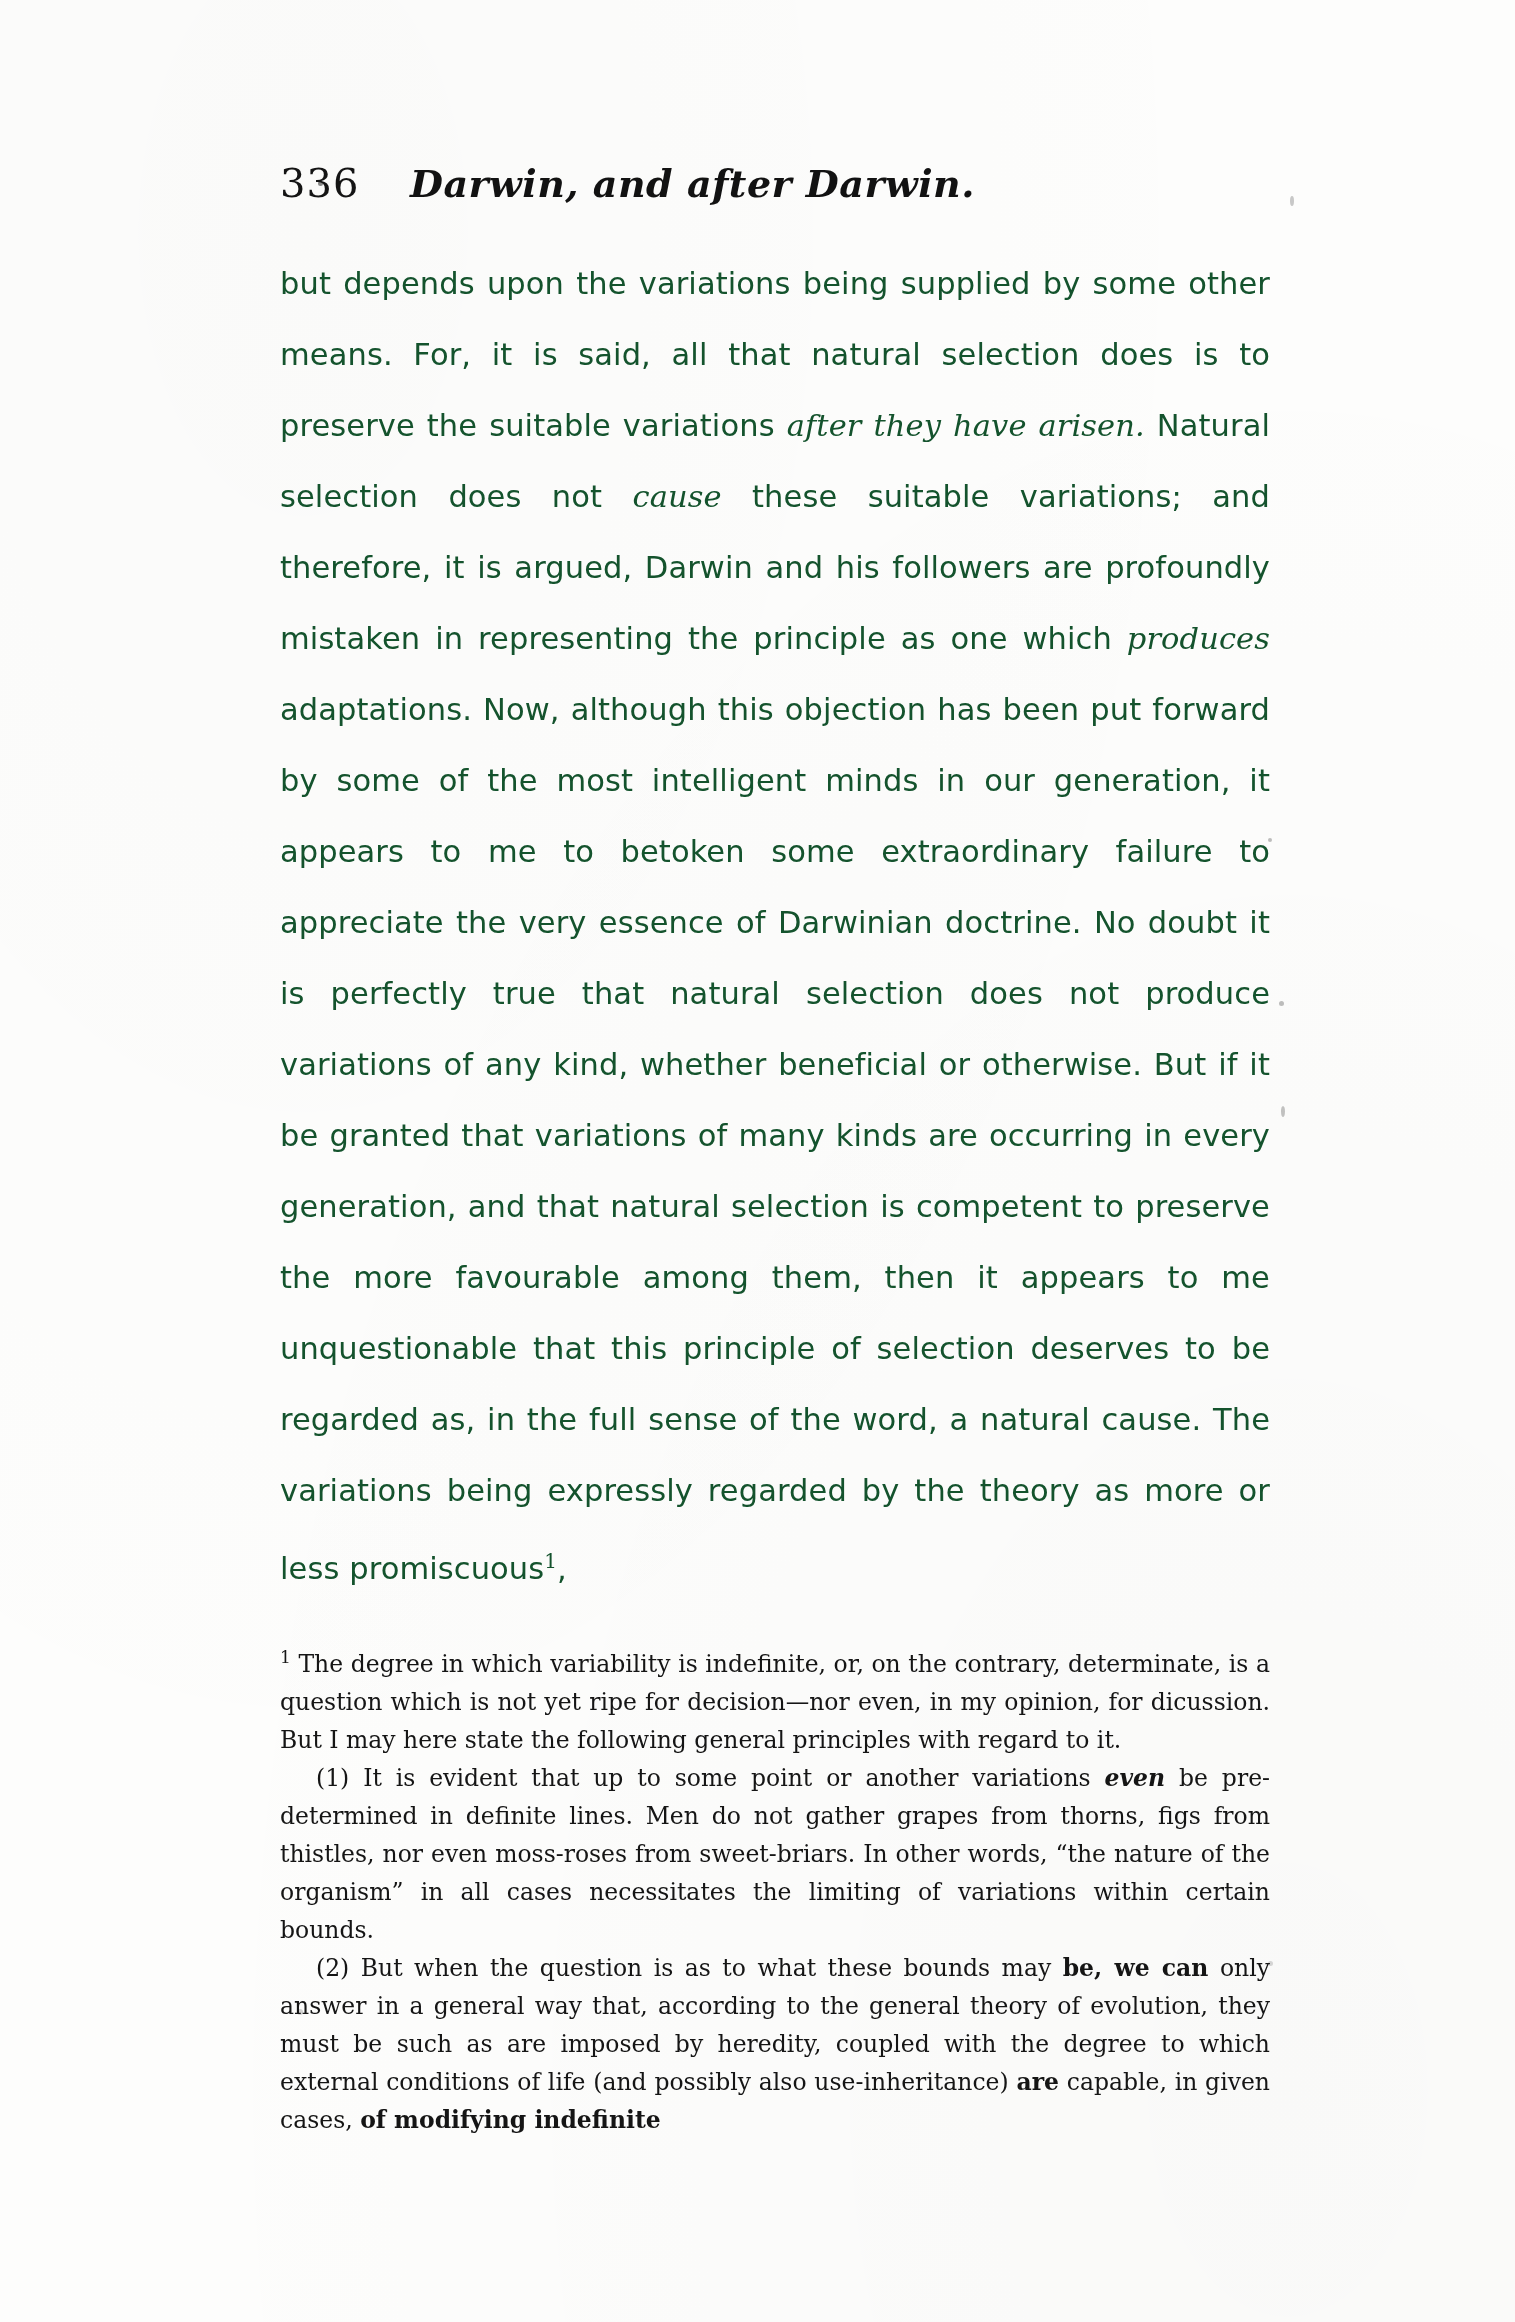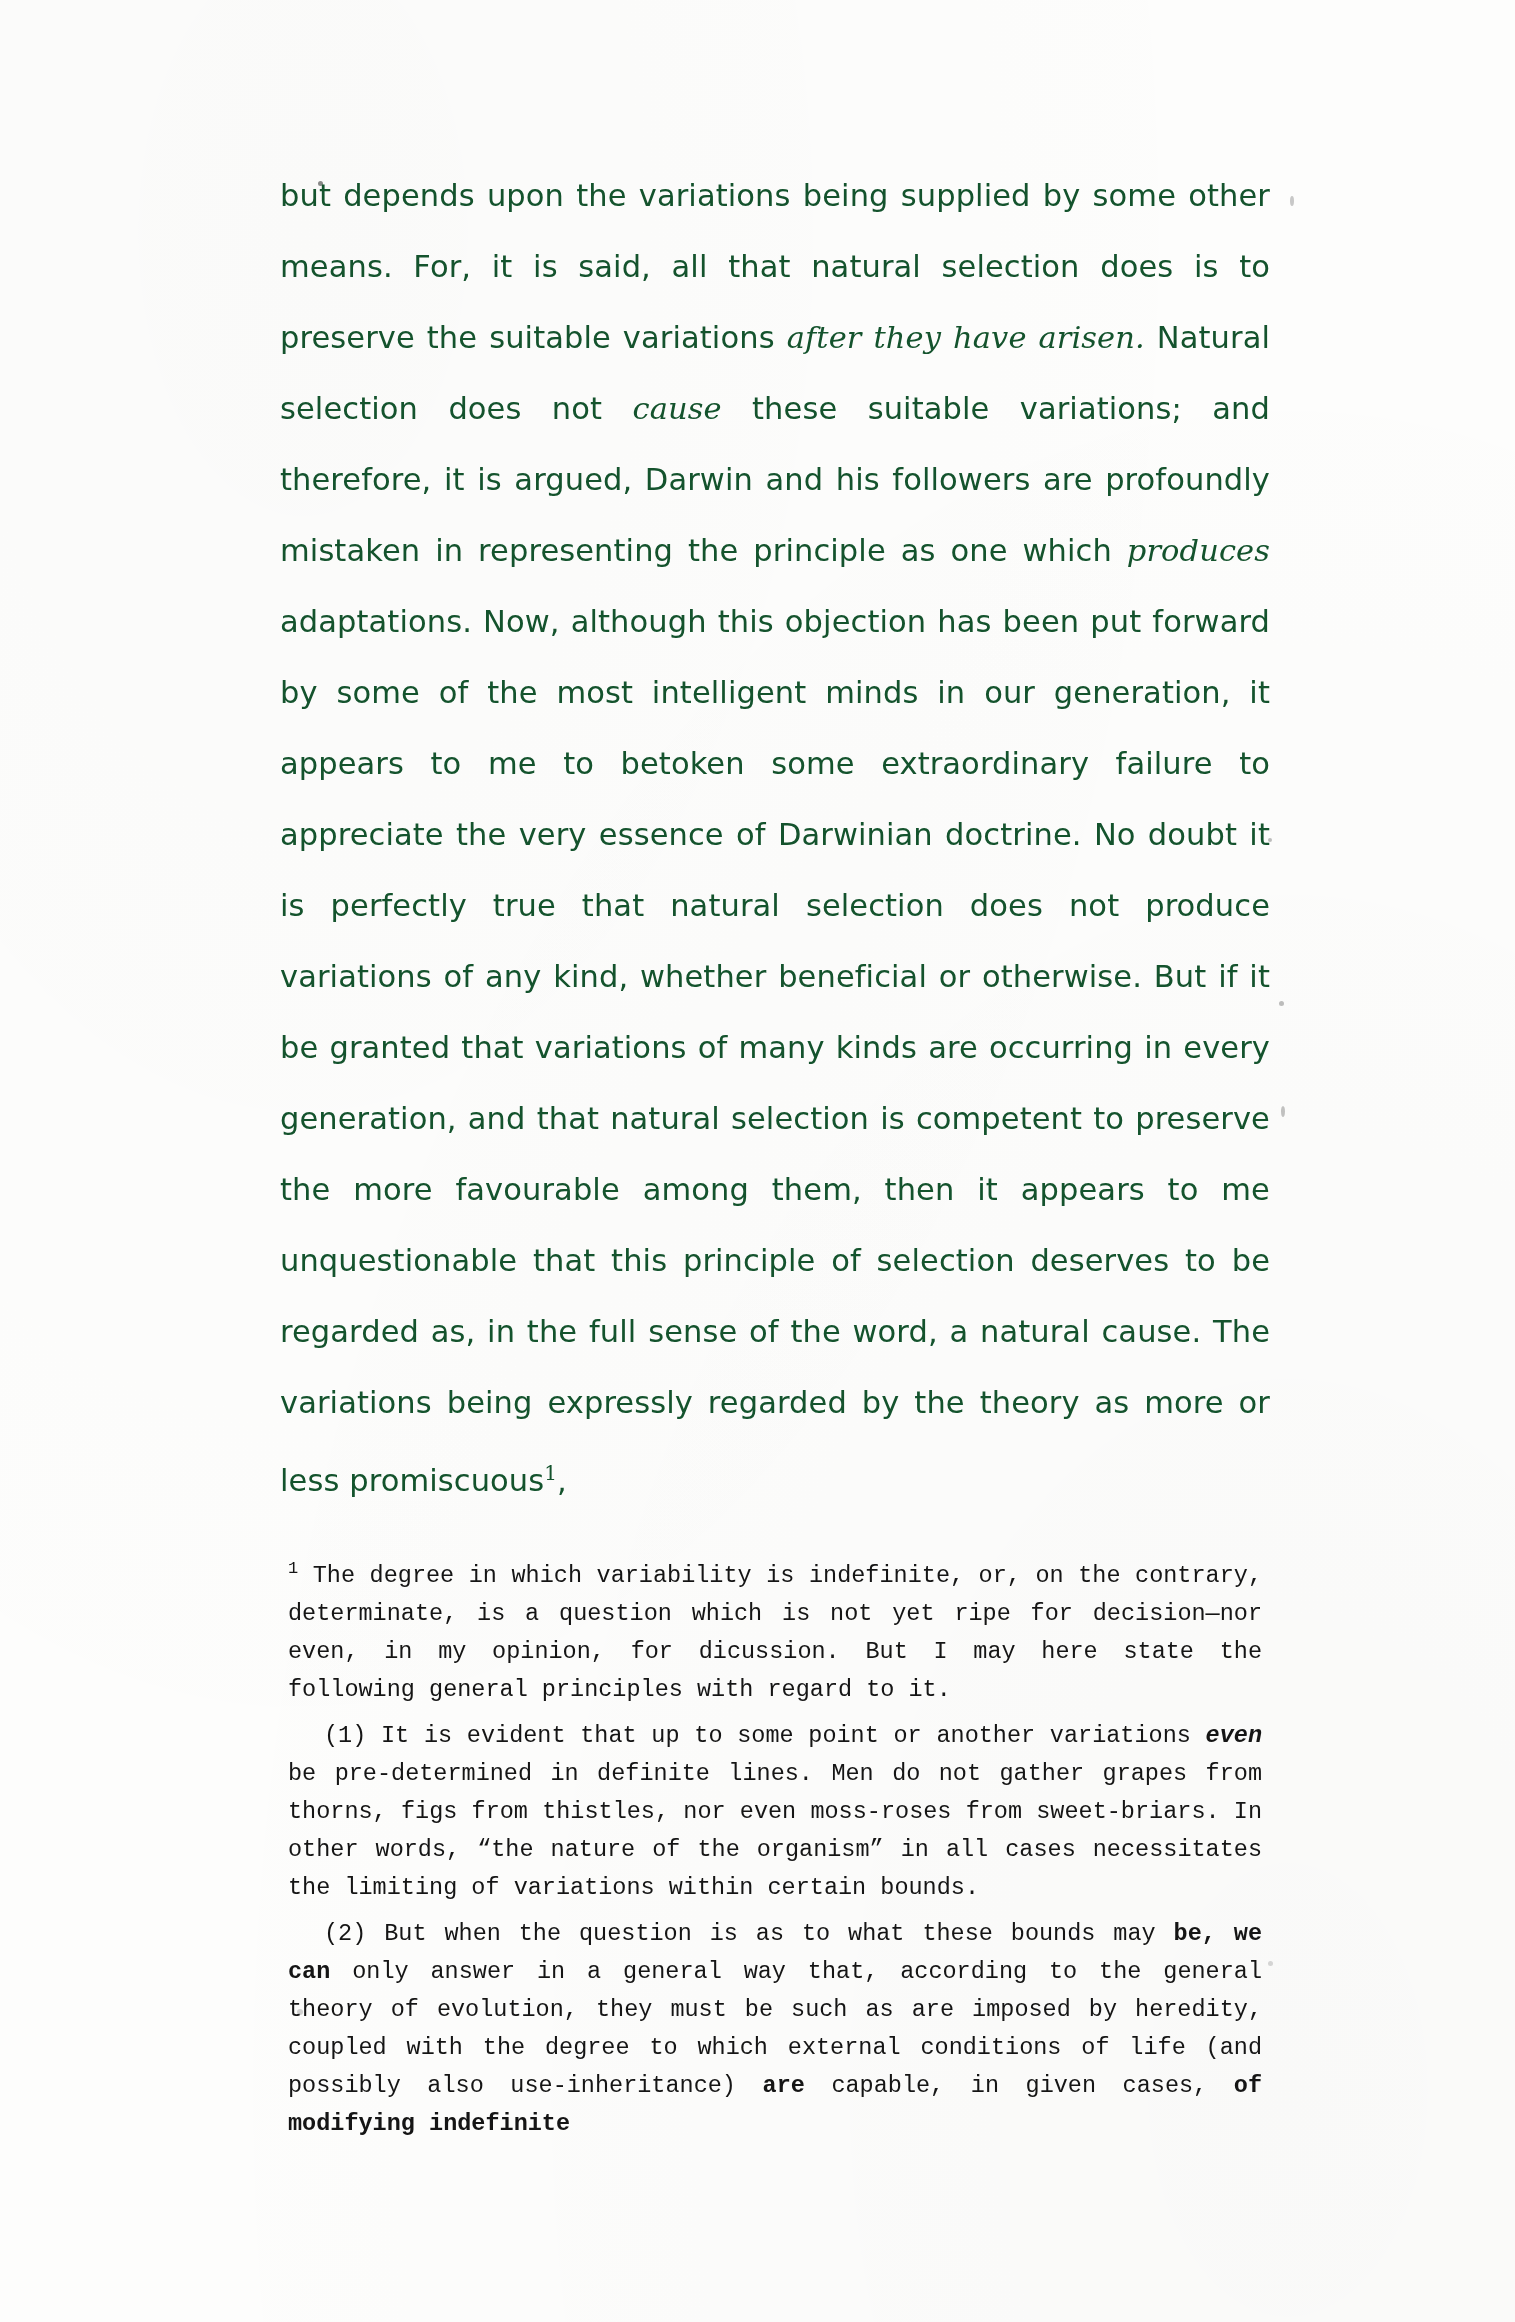--- a/index.html
+++ b/index.html
@@ -86,22 +86,21 @@
   
   .footnotes {
     margin-top: 34px;
     font-family: "DejaVu Serif", serif;
     font-size: 23.5px;
     line-height: 38px;
     text-align: justify;
     color: #151515;
   }
   .footnotes p {
-    margin: 8px;
-    font-family: Liberation Mono, monospace;
+    margin: 0;
   }
   .footnotes p.indent {
     text-indent: 36px;
   }
   .fn-marker {
     font-size: 17px;
     vertical-align: super;
   }
   .footnotes i {
     font-style: italic;
@@ -135,20 +134,24 @@
   <span class="speck s1"></span>
   <span class="speck s2"></span>
   <span class="speck s3"></span>
   <span class="speck s4"></span>
   <span class="speck s5"></span>
   <span class="speck s6"></span>
   <span class="speck s7"></span>
 
   <div class="content">
 
+    <div class="running-head">
+      <span class="folio">336</span>
+      <span class="head-title">Darwin, and after Darwin.</span>
+    </div>
 
     <div class="body-text">but depends upon the variations being supplied by some other means.  For, it is said, all that natural selection does is to preserve the suitable variations <i>after they have arisen.</i>  Natural selection does not <i>cause</i> these suitable variations; and therefore, it is argued, Darwin and his followers are profoundly mistaken in representing the principle as one which <i>produces</i> adaptations.  Now, although this objection has been put forward by some of the most intelligent minds in our generation, it appears to me to betoken some extraordinary failure to appreciate the very essence of Darwinian doctrine.  No doubt it is perfectly true that natural selection does not produce variations of any kind, whether beneficial or otherwise.  But if it be granted that variations of many kinds are occurring in every generation, and that natural selection is competent to preserve the more favourable among them, then it appears to me unquestionable that this principle of selection deserves to be regarded as, in the full sense of the word, a natural cause.  The variations being expressly regarded by the theory as more or less promiscuous<span class="marker">1</span>,</div>
 
     <div class="footnotes">
       <p><span class="fn-marker">1</span> The degree in which variability is indefinite, or, on the contrary, determinate, is a question which is not yet ripe for decision—nor even, in my opinion, for dicussion.  But I may here state the following general principles with regard to it.</p>
       <p class="indent">(1) It is evident that up to some point or another variations <i>even</i> be pre-determined in definite lines.  Men do not gather grapes from thorns, figs from thistles, nor even moss-roses from sweet-briars.  In other words, “the nature of the organism” in all cases necessitates the limiting of variations within certain bounds.</p>
       <p class="indent">(2) But when the question is as to what these bounds may <b>be, we can</b> only answer in a general way that, according to the general theory of evolution, they must be such as are imposed by heredity, coupled with the degree to which external conditions of life (and possibly also use-inheritance) <b>are</b> capable, in given cases, <b>of modifying indefinite</b></p>
     </div>
 
   </div>

